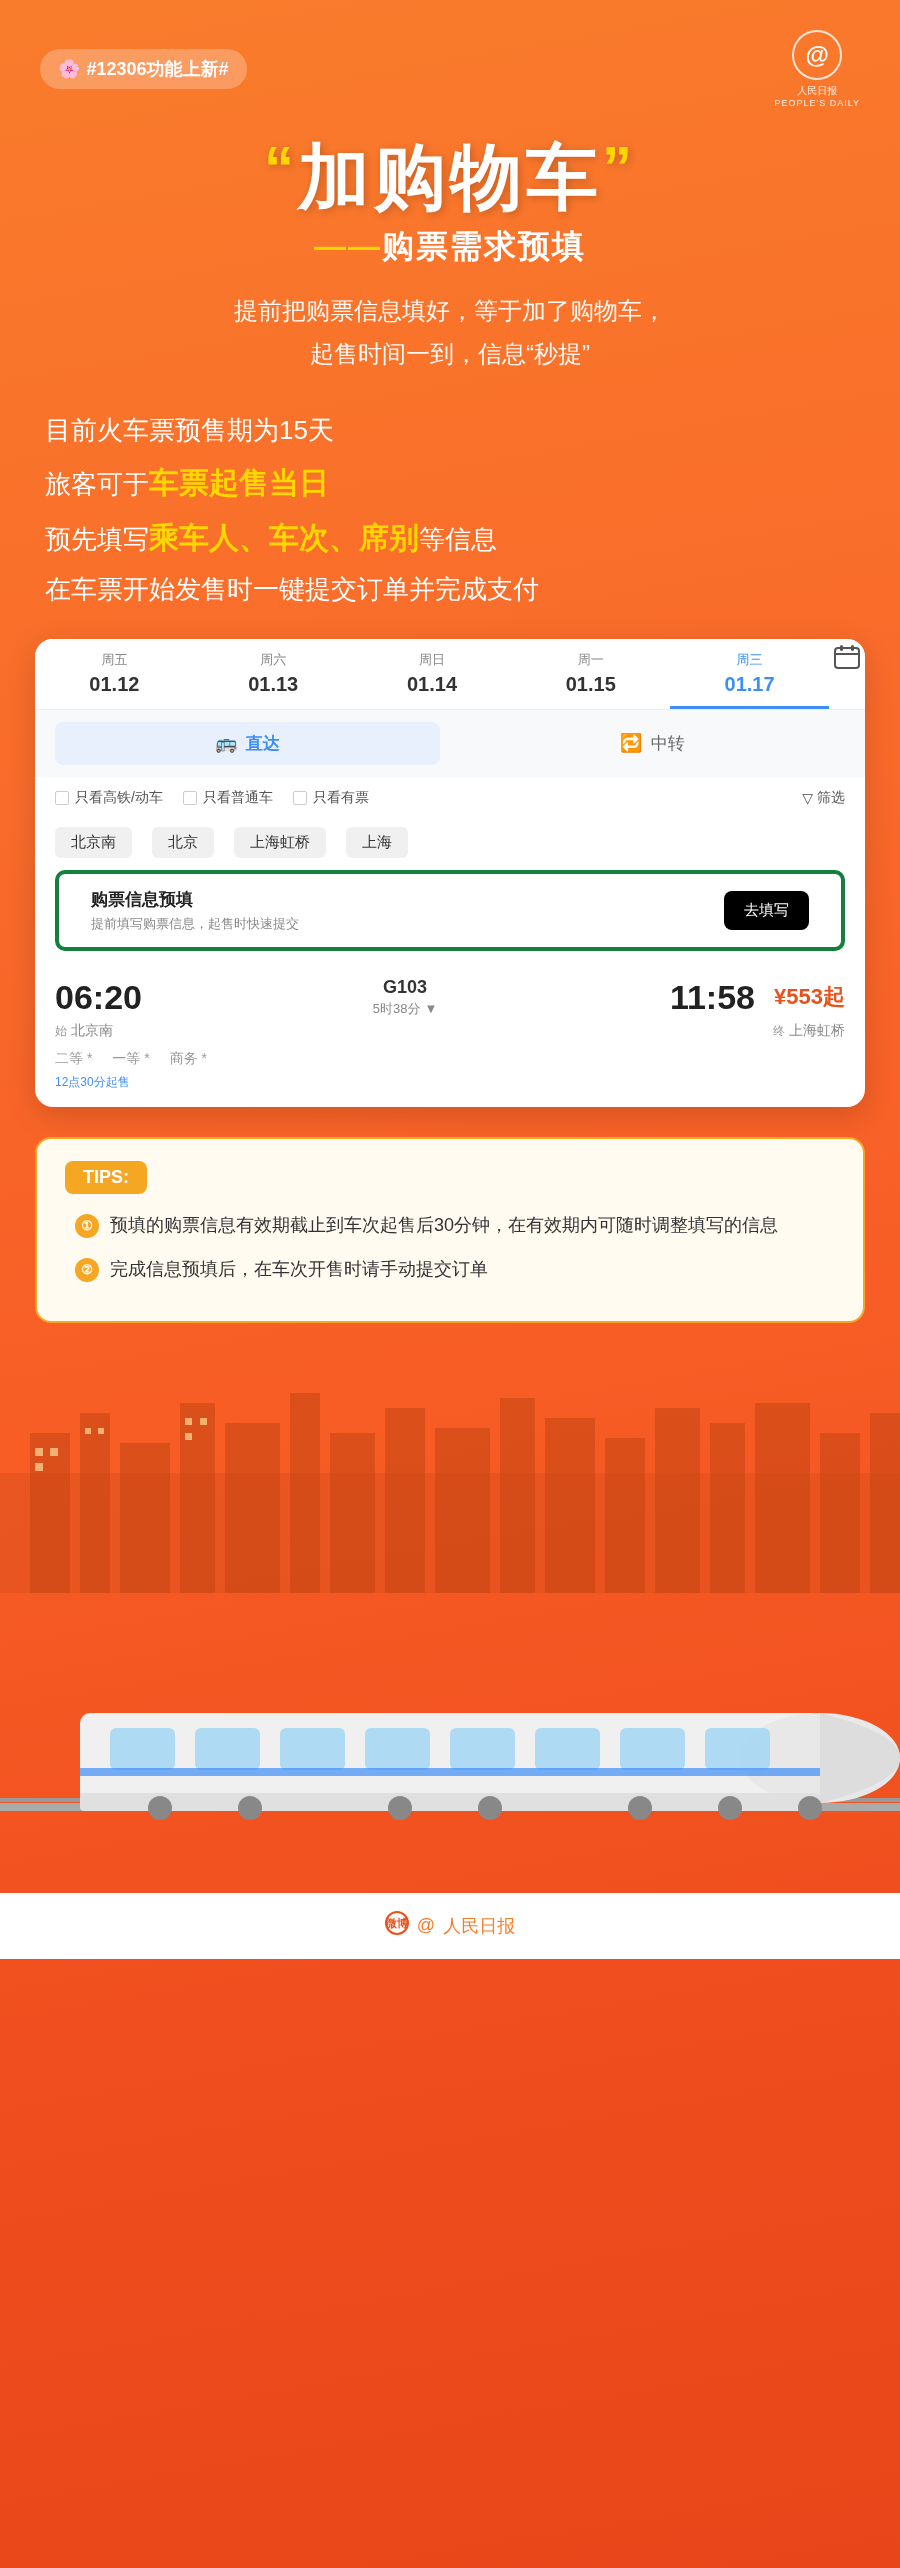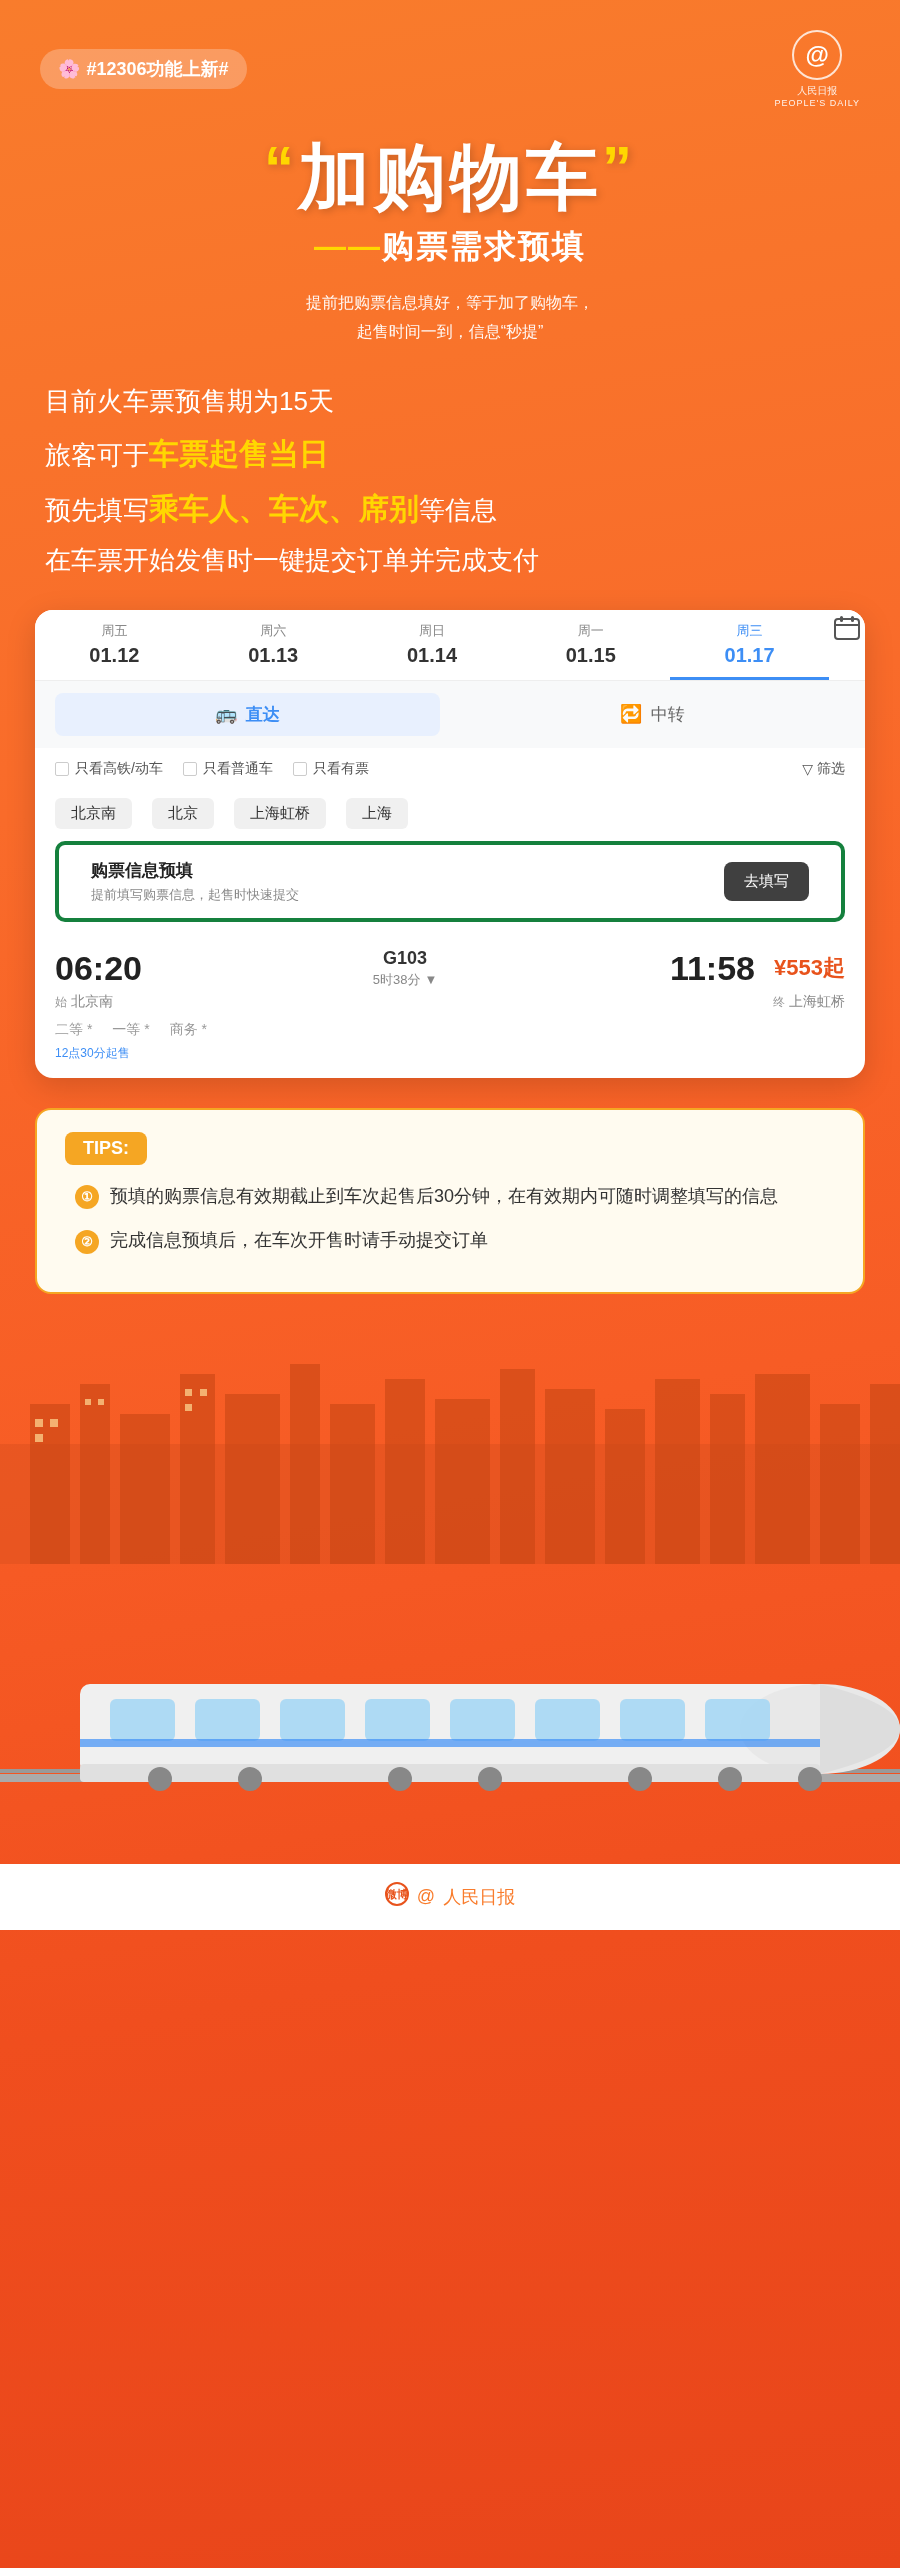--- a/index.html
+++ b/index.html
@@ -90,21 +90,21 @@
       letter-spacing: 2px;
     }
 
     .hero-dash {
       color: #ffd700;
     }
 
     .hero-desc {
       text-align: center;
       color: rgba(255,255,255,0.95);
-      font-size: 16px;
+      font-size: 24px;
       margin-top: 20px;
       line-height: 1.8;
       padding: 0 76px;
     }
 
     .info-block {
       margin: 35px 45px 0;
       color: #fff;
     }
 
@@ -283,21 +283,21 @@
       color: #222;
       margin-bottom: 4px;
     }
 
     .prefill-desc {
       font-size: 13px;
       color: #888;
     }
 
     .prefill-btn {
-      background: #404040;
+      background: #000000;
       color: #fff;
       border: none;
       border-radius: 8px;
       padding: 10px 20px;
       font-size: 15px;
       cursor: pointer;
       white-space: nowrap;
     }
 
     

